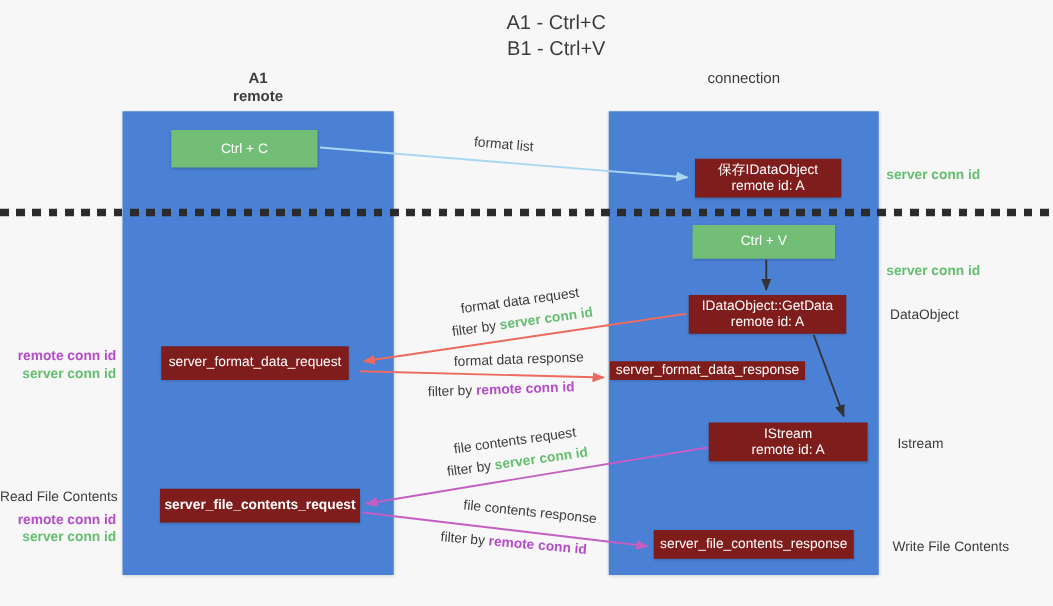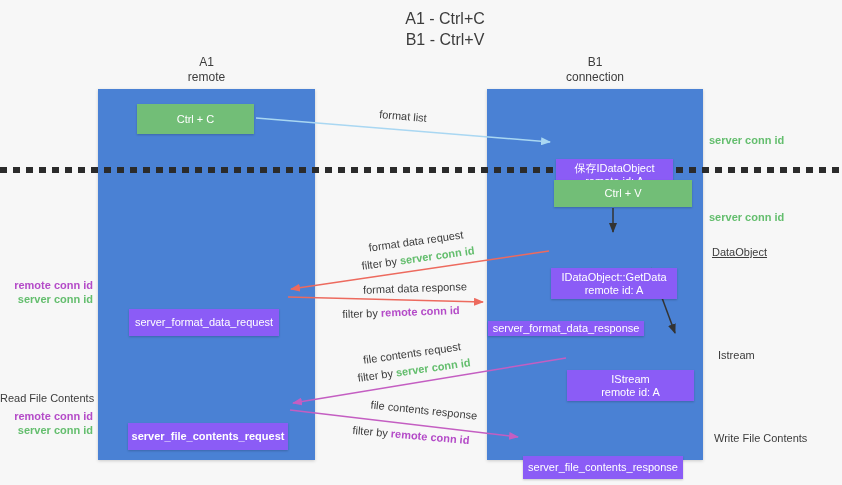--- a/index.html
+++ b/index.html
@@ -26,21 +26,21 @@
     margin-left: 48px;
   }
 
   .col-header {
     top: 55px;
     text-align: center;
     font-size: 12px;
     line-height: 15px;
     color: #3c3c3c;
   }
-  .col-header.a { left: 98px; width: 217px; }
+  .col-header.a { left: 98px; width: 217px; font-weight: bold; }
   .col-header.b { left: 487px; width: 216px; }
 
   .column {
     top: 89px;
     height: 371px;
     background: #4a81d4;
     box-shadow: 0 1px 3px rgba(0,0,0,0.18);
   }
   .column.a { left: 98px; width: 217px; }
   .column.b { left: 487px; width: 216px; }
@@ -62,39 +62,39 @@
     flex-direction: column;
     align-items: center;
     justify-content: center;
     color: #ffffff;
     font-size: 11px;
     line-height: 13px;
     text-align: right;
     box-shadow: 0 1px 2px rgba(0,0,0,0.2);
   }
   .node.green  { background: #72be77; }
-  .node.orange { background: #8b5cf6; margin-top: 32px; }
+  .node.orange { background: #7f1d1d; }
 
   .n-ctrlc    { left: 137px; top: 104px; width: 117px; height: 30px; }
   .n-save     { left: 556px; top: 127px; width: 117px; height: 31px; }
-  .n-ctrlv    { left: 554px; top: 180px; width: 138px; height: 27px; }
+  .n-ctrlv    { left: 554px; top: 180px; width: 114px; height: 27px; }
   .n-getdata  { left: 551px; top: 236px; width: 126px; height: 31px; }
   .n-freq     { left: 129px; top: 277px; width: 150px; height: 27px; }
   .n-fresp    { left: 488px; top: 289px; width: 156px; height: 15px; }
   .n-istream  { left: 567px; top: 338px; width: 127px; height: 31px; }
   .n-filereq  { left: 128px; top: 391px; width: 160px; height: 27px; font-weight: bold; }
   .n-fileresp { left: 523px; top: 424px; width: 160px; height: 23px; }
 
   .side-label { font-size: 11px; white-space: nowrap; color: #3c3c3c; }
   .side-label.bold-green  { color: #64be6e; font-weight: bold; }
   .side-label.bold-purple { color: #b44bc8; font-weight: bold; }
 
   .sl-scid-top  { left: 709px; top: 134px; }
   .sl-scid-mid  { left: 709px; top: 211px; }
-  .sl-dobj      { left: 712px; top: 246px; text-decoration: underline; }
+  .sl-dobj      { left: 712px; top: 246px; }
   .sl-istream   { left: 718px; top: 349px; }
   .sl-write     { left: 714px; top: 432px; }
 
   .left-label-block {
     left: 0;
     width: 93px;
     text-align: right;
     font-size: 11px;
     line-height: 14px;
     white-space: nowrap;
@@ -130,21 +130,20 @@
   <div class="abs title">
     <div>A1 - Ctrl+C</div>
     <div>B1 - Ctrl+V</div>
   </div>
 
   <div class="abs col-header a">
     <div>A1</div>
     <div>remote</div>
   </div>
   <div class="abs col-header b">
-    <div>B1</div>
     <div>connection</div>
   </div>
 
   <div class="abs column a"></div>
   <div class="abs column b"></div>
 
   <div class="abs dotted-line"></div>
 
   <svg class="abs arrow-layer" viewBox="0 0 842 485">
     <defs>

